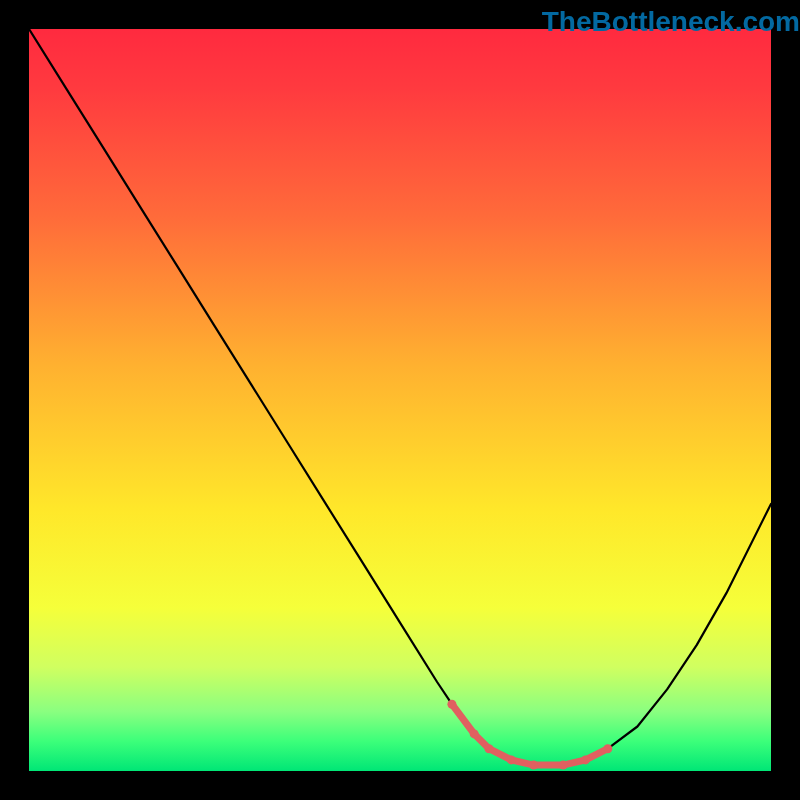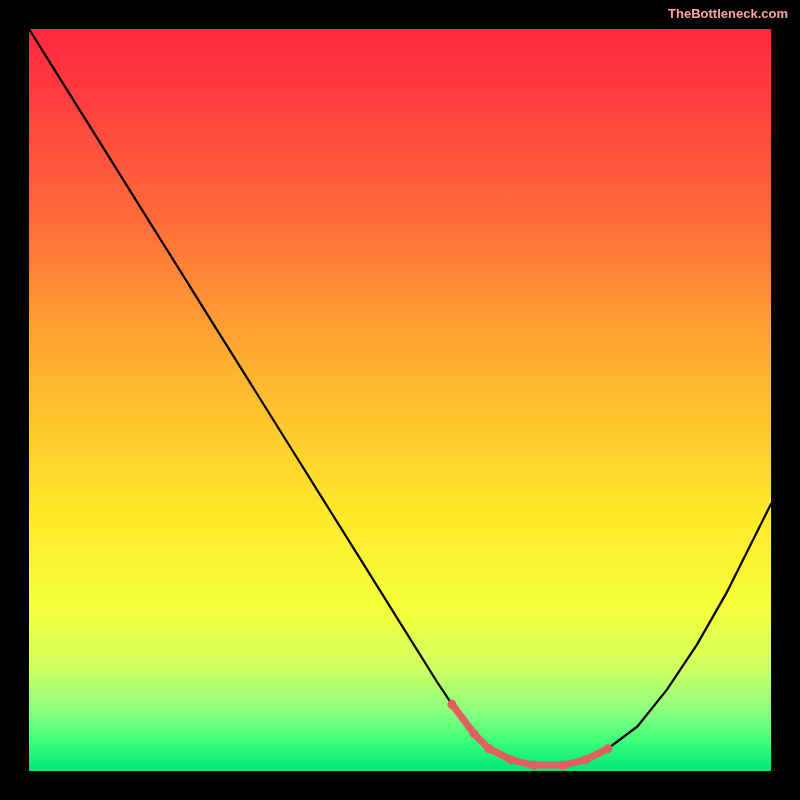--- a/index.html
+++ b/index.html
@@ -6,24 +6,24 @@
   body {
     width: 800px;
     height: 800px;
     background: #000;
     position: relative;
     font-family: Arial, sans-serif;
   }
   .watermark {
     position: absolute;
     top: 6px;
-    right: 12px;
-    font-size: 13px;
+    right: 0;
+    font-size: 28px;
     font-weight: bold;
-    color: #fca5a5;
+    color: #0369a1;
     z-index: 10;
   }
   .plot-area {
     position: absolute;
     left: 29px;
     top: 29px;
     width: 742px;
     height: 742px;
     background: linear-gradient(to bottom,
       #ff2a3f 0%,

